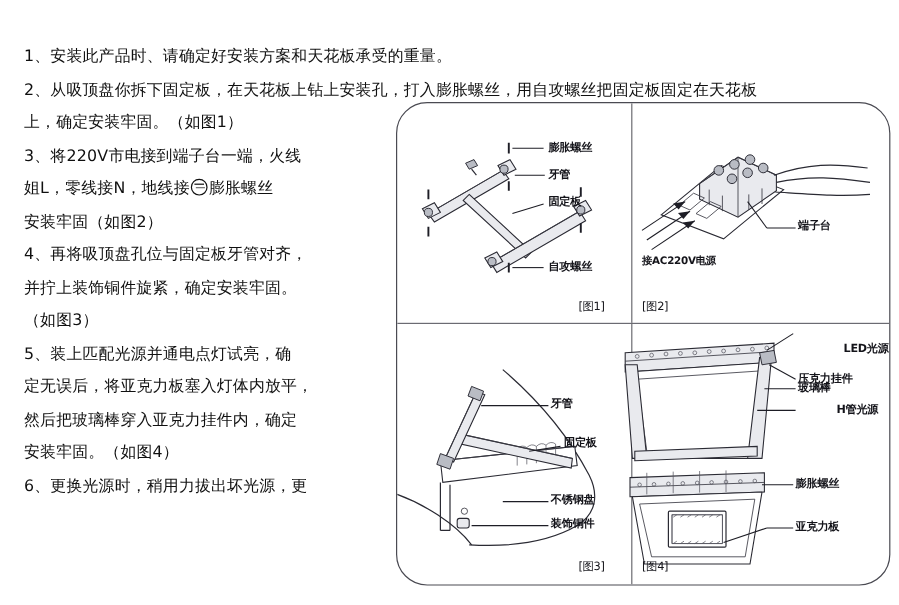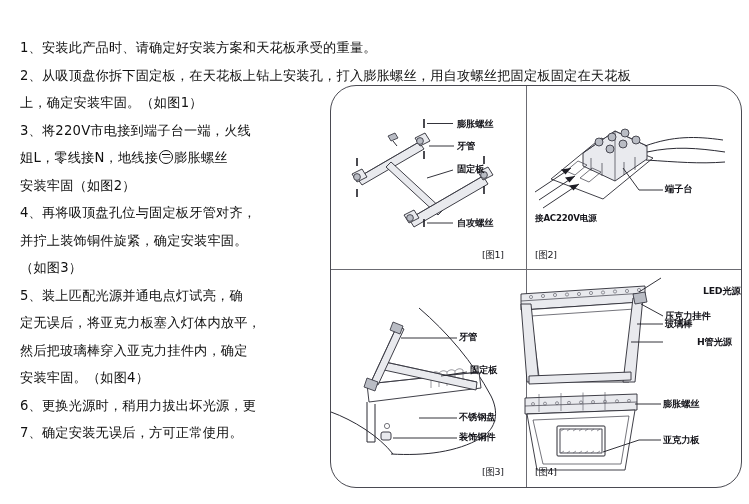--- a/index.html
+++ b/index.html
@@ -140,21 +140,20 @@
     <div class="instr-line"><span>姐L，零线接N，地线接</span><span class="gnd"></span><span>膨胀螺丝</span></div>
     <div class="instr-line">安装牢固（如图2）</div>
     <div class="instr-line">4、再将吸顶盘孔位与固定板牙管对齐，</div>
     <div class="instr-line">并拧上装饰铜件旋紧，确定安装牢固。</div>
     <div class="instr-line">（如图3）</div>
     <div class="instr-line">5、装上匹配光源并通电点灯试亮，确</div>
     <div class="instr-line">定无误后，将亚克力板塞入灯体内放平，</div>
     <div class="instr-line">然后把玻璃棒穿入亚克力挂件内，确定</div>
     <div class="instr-line">安装牢固。（如图4）</div>
     <div class="instr-line">6、更换光源时，稍用力拔出坏光源，更</div>
-    <div class="instr-line">7、确定安装无误后，方可正常使用。</div>
   </div>
 
   <div id="diagram-frame">
 
     <div class="divider-h"></div>
     <div class="divider-v-top"></div>
     <div class="divider-v-bot"></div>
 
     <div class="panel" id="panel-1">
       <svg class="art" width="195" height="183" viewBox="0 0 195 183">

